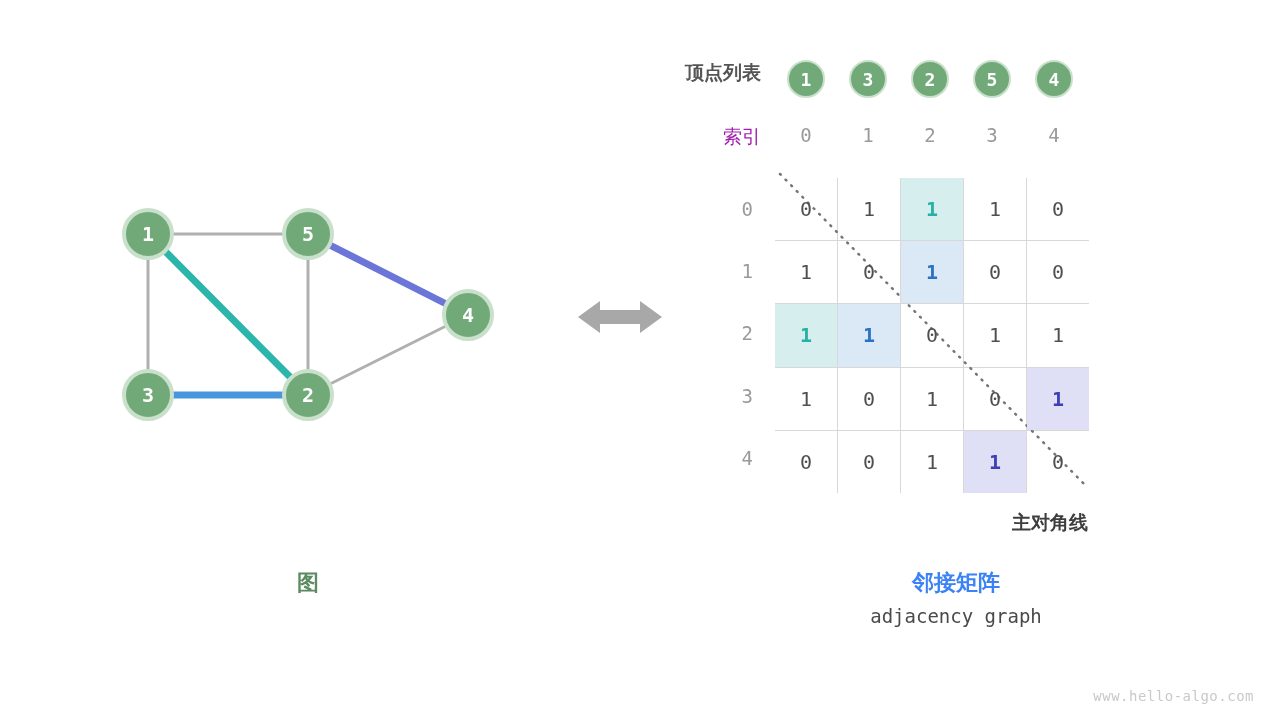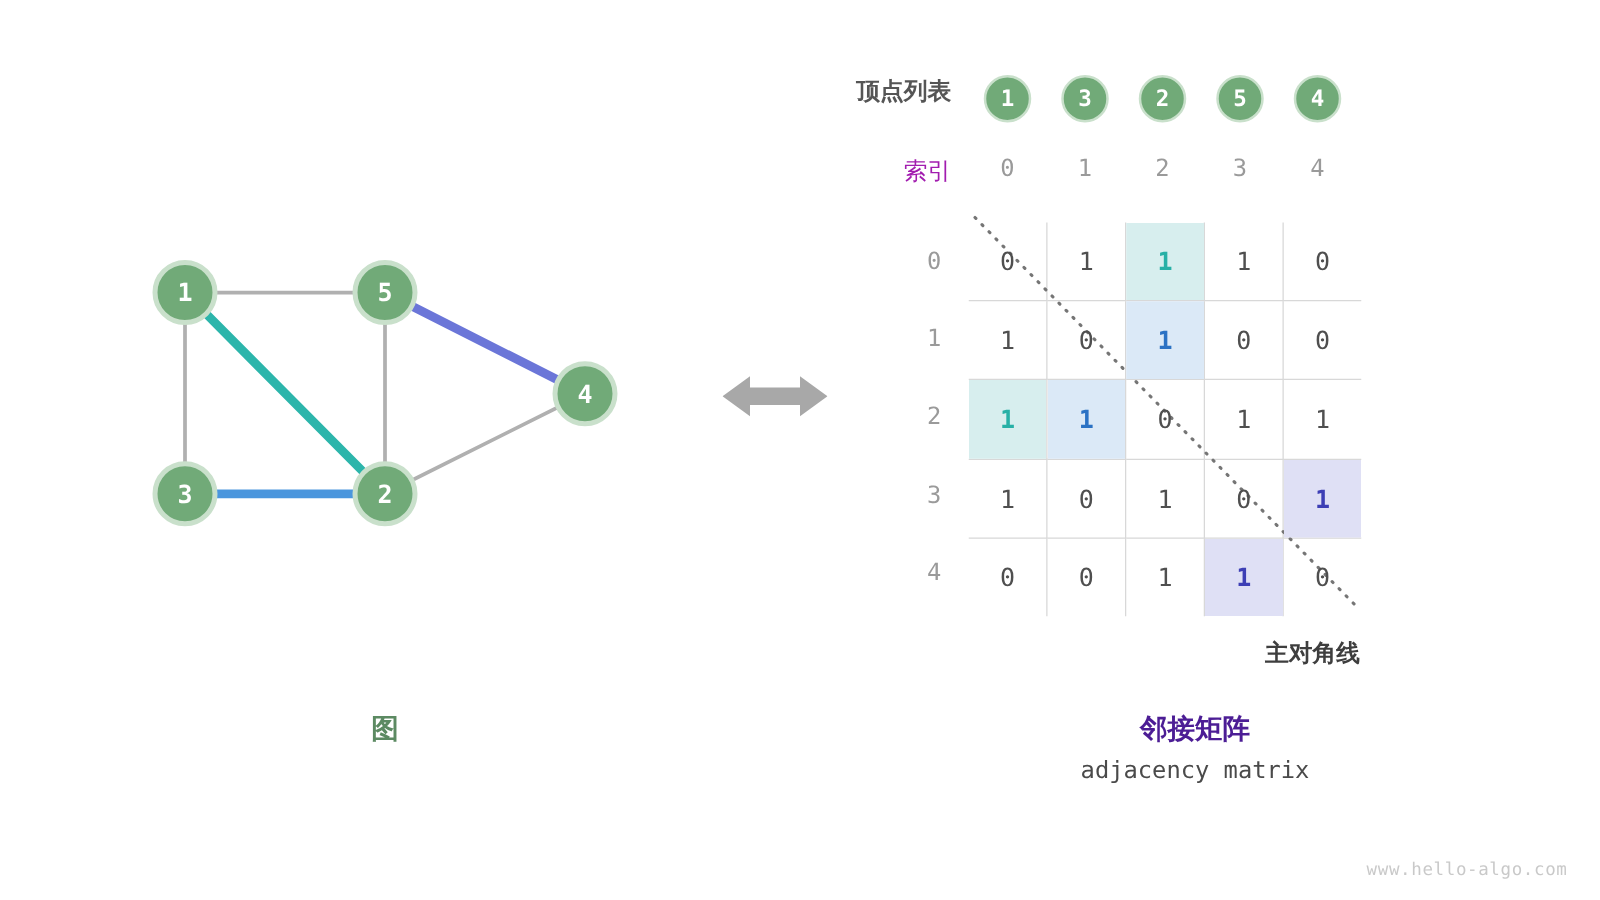--- a/index.html
+++ b/index.html
@@ -183,21 +183,21 @@
   }
   .caption .en {
     font-family: "DejaVu Sans Mono", monospace;
     font-size: 19px;
     color: #4a4a4a;
     line-height: 32px;
   }
   #caption-graph { left: 108px; top: 566px; }
   #caption-graph .cn { color: #5c8a62; }
   #caption-matrix { left: 756px; top: 566px; }
-  #caption-matrix .cn { color: #4c1d95; }
+  #caption-matrix .cn { color: #3b82f6; }
 
   #watermark {
     position: absolute;
     right: 26px;
     bottom: 16px;
     font-family: "DejaVu Sans Mono", monospace;
     font-size: 14px;
     color: #c9c9c9;
     letter-spacing: 0.5px;
   }
@@ -339,17 +339,17 @@
   </div>
 
   <div id="diag-caption">主对角线</div>
 
   <div class="caption" id="caption-graph">
     <div class="cn">图</div>
   </div>
 
   <div class="caption" id="caption-matrix">
     <div class="cn">邻接矩阵</div>
-    <div class="en">adjacency matrix</div>
+    <div class="en">adjacency graph</div>
   </div>
 
   <div id="watermark">www.hello-algo.com</div>
 </div>
 
 </body></html>

